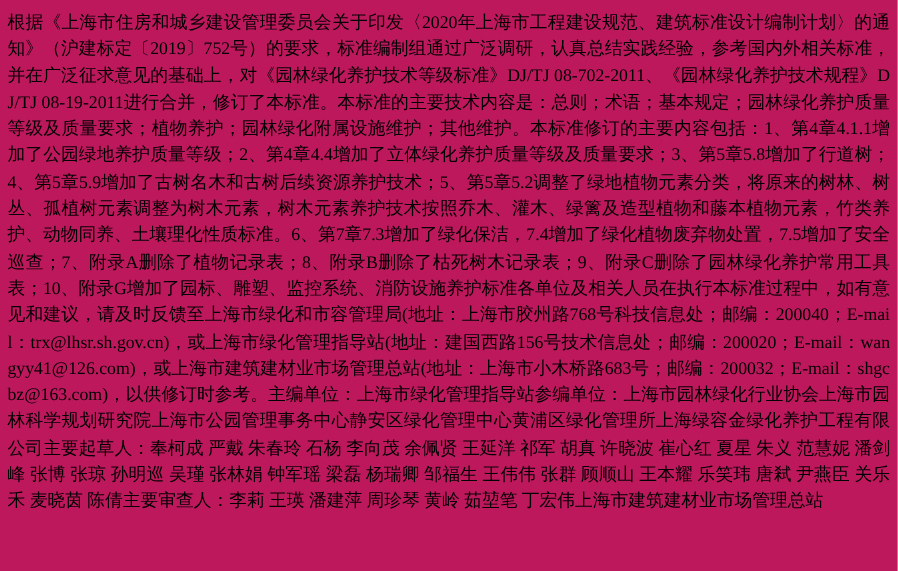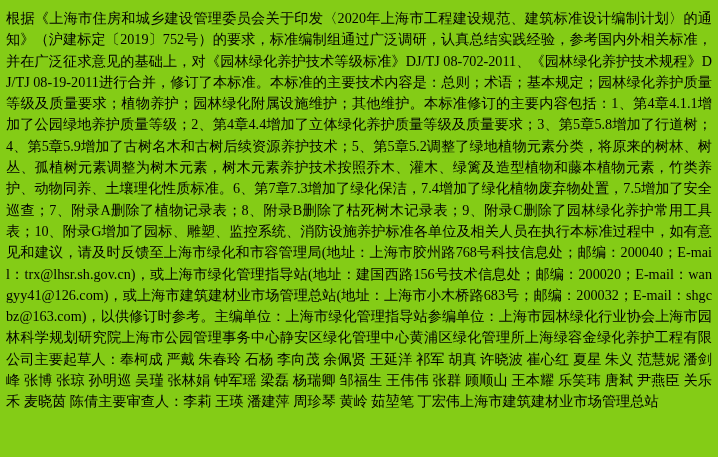--- a/index.html
+++ b/index.html
@@ -11,21 +11,21 @@
     width: 718px;
     height: 457px;
     overflow: hidden;
     font-family: "Liberation Serif", "DejaVu Serif", serif;
   }
   #doc {
     box-sizing: border-box;
     width: 718px;
     height: 457px;
     padding: 8px 6px 4px 6px;
-    background: #84cc16;
+    background: #be185d;
   }
   .para {
     font-size: 14.2px;
     line-height: 21.3px;
     color: #000000;
     text-align: justify;
     text-justify: inter-character;
     letter-spacing: 0px;
     word-break: break-all;
     margin: 0;

